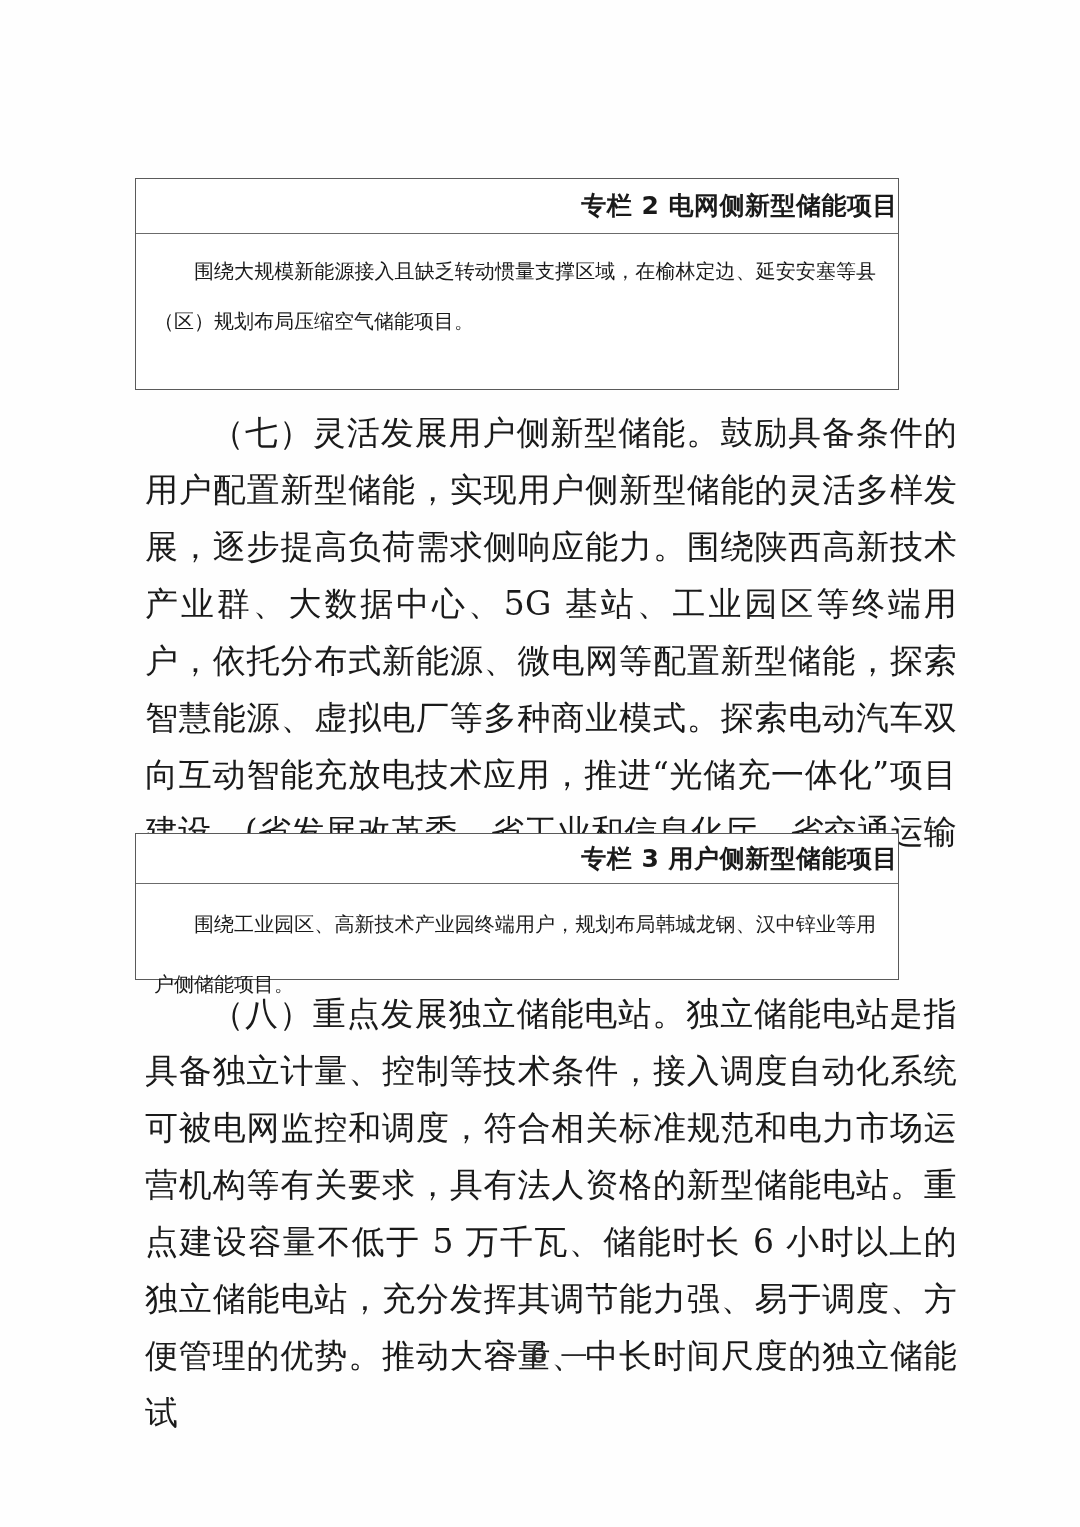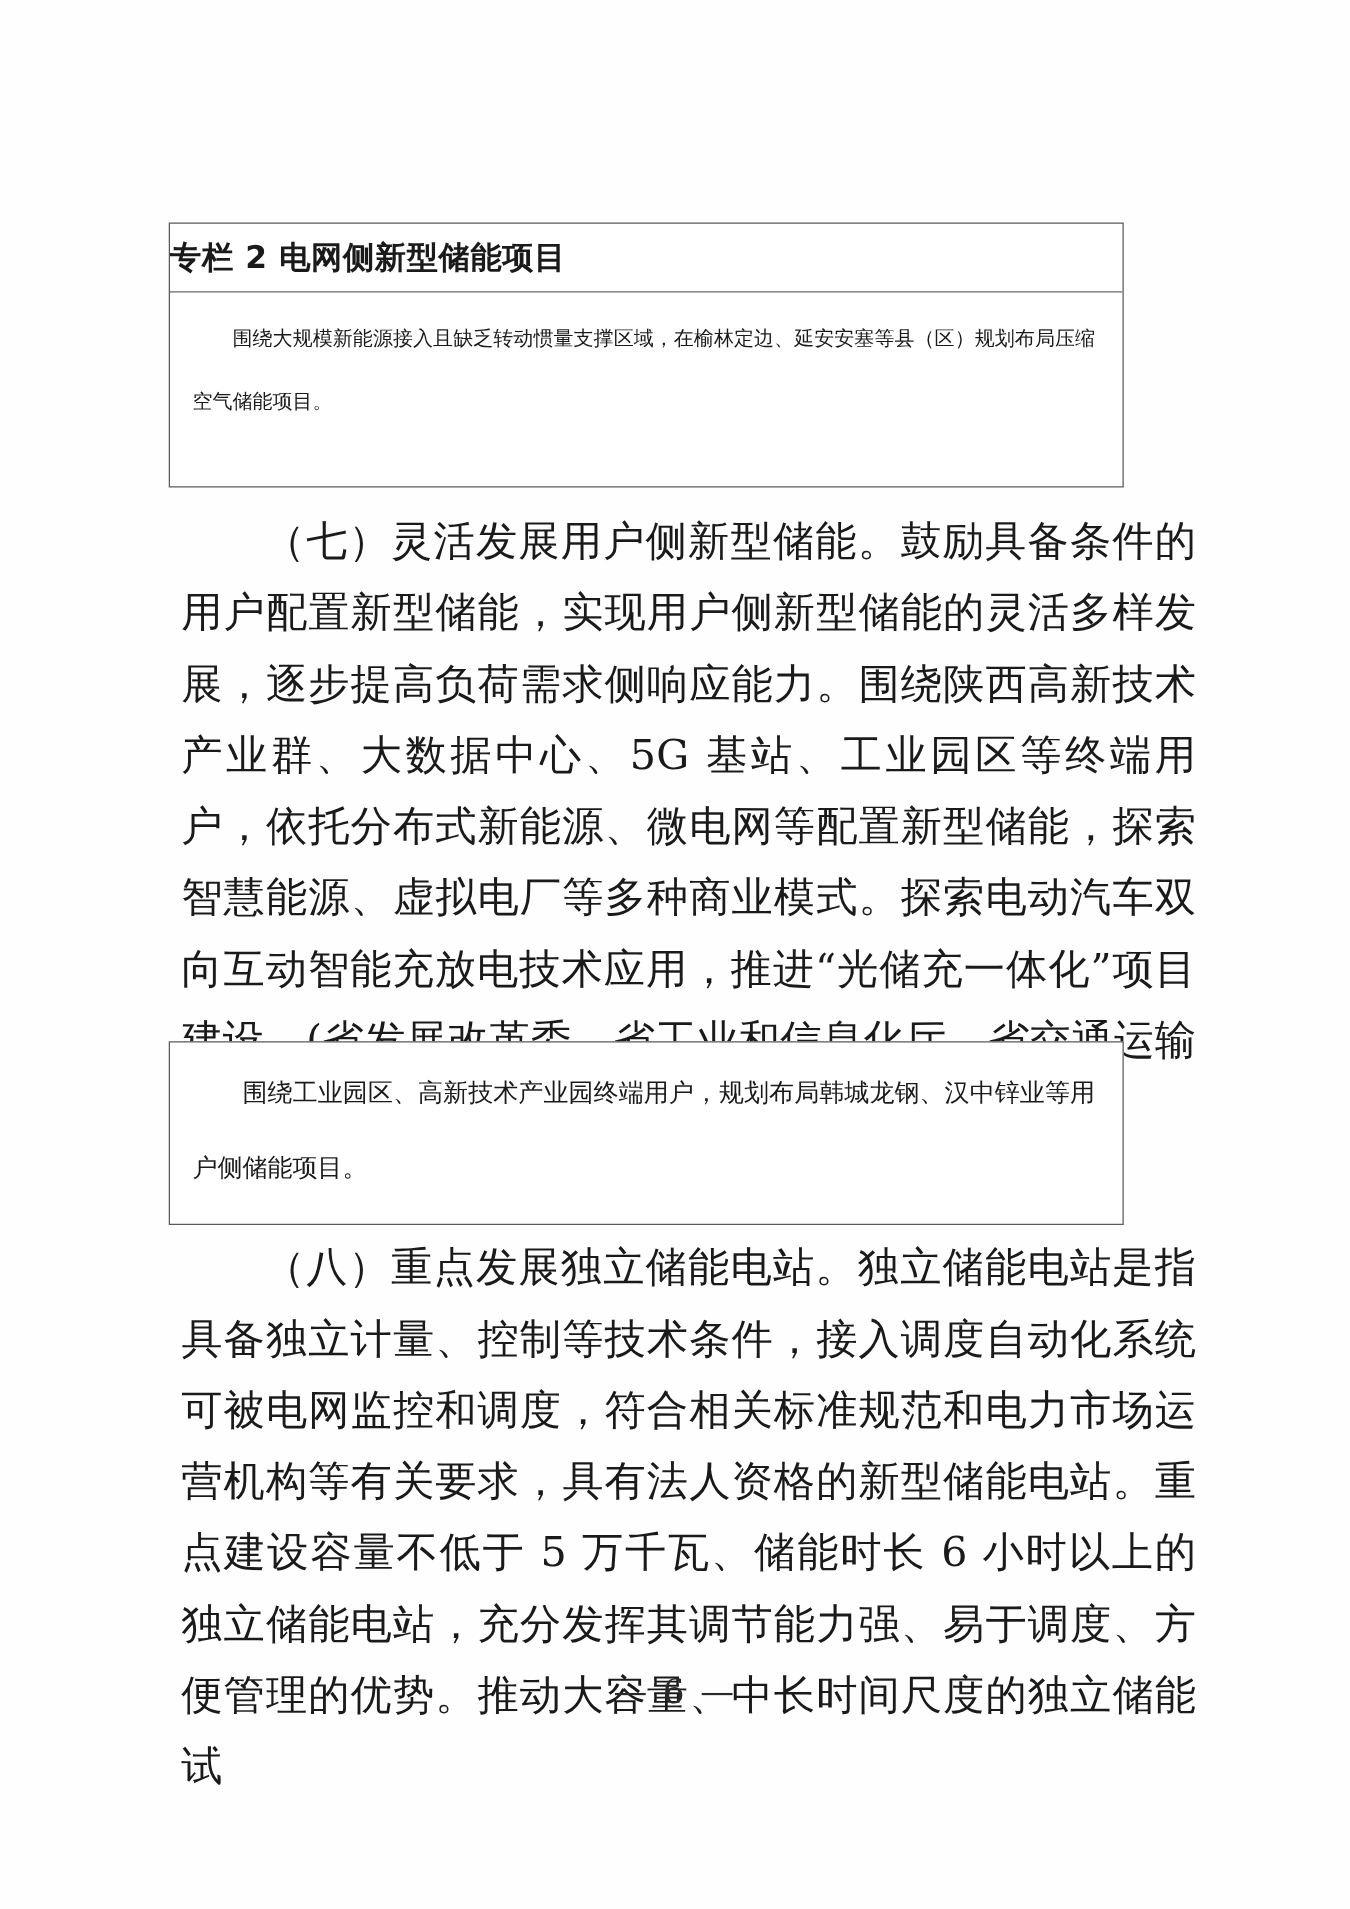--- a/index.html
+++ b/index.html
@@ -26,21 +26,21 @@
   .callout {
     position: absolute;
     left: 135px;
     width: 764px;
     border: 1px solid #5a5a5a;
     box-sizing: border-box;
     background: #ffffff;
   }
   .callout-header {
     border-bottom: 1px solid #6b6b6b;
-    text-align: left;
+    text-align: right;
     font-weight: bold;
     font-family: "DejaVu Sans", "Liberation Sans", sans-serif;
     letter-spacing: 0.5px;
   }
   .callout-body {
     box-sizing: border-box;
   }
   .callout-body p {
     margin: 0;
     text-indent: 2em;
@@ -50,21 +50,21 @@
 
   
   #callout-2 { top: 178px; height: 212px; }
   #callout-2 .callout-header {
     height: 54px;
     line-height: 54px;
     font-size: 25px;
   }
   #callout-2 .callout-body {
     padding: 12px 22px 0 18px;
-    font-size: 16px;
+    font-size: 20px;
   }
   #callout-2 .callout-body p { line-height: 50px; }
   #callout-2 .callout-body p.second { margin-top: 2px; }
 
   
   #callout-3 { top: 833px; height: 147px; }
   #callout-3 .callout-header {
     height: 49px;
     line-height: 49px;
     font-size: 25px;
@@ -111,20 +111,21 @@
   <section class="callout" id="callout-2">
     <div class="callout-header">专栏 2  电网侧新型储能项目</div>
     <div class="callout-body">
       <p class="first">围绕大规模新能源接入且缺乏转动惯量支撑区域，在榆林定边、延安安塞等县（区）规划布局压缩空气储能项目。</p>
     </div>
   </section>
 
   <p class="body-par" id="par-seven">（七）灵活发展用户侧新型储能。鼓励具备条件的用户配置新型储能，实现用户侧新型储能的灵活多样发展，逐步提高负荷需求侧响应能力。围绕陕西高新技术产业群、大数据中心、5G 基站、工业园区等终端用户，依托分布式新能源、微电网等配置新型储能，探索智慧能源、虚拟电厂等多种商业模式。探索电动汽车双向互动智能充放电技术应用，推进“光储充一体化”项目建设。(省发展改革委、省工业和信息化厅、省交通运输厅、省电力公司等根据职责分工负责)</p>
 
   <section class="callout" id="callout-3">
+    <div class="callout-header">专栏 3  用户侧新型储能项目</div>
     <div class="callout-body">
       <p class="first">围绕工业园区、高新技术产业园终端用户，规划布局韩城龙钢、汉中锌业等用户侧储能项目。</p>
     </div>
   </section>
 
   <p class="body-par" id="par-eight">（八）重点发展独立储能电站。独立储能电站是指具备独立计量、控制等技术条件，接入调度自动化系统可被电网监控和调度，符合相关标准规范和电力市场运营机构等有关要求，具有法人资格的新型储能电站。重点建设容量不低于 5 万千瓦、储能时长 6 小时以上的独立储能电站，充分发挥其调节能力强、易于调度、方便管理的优势。推动大容量、中长时间尺度的独立储能试</p>
 
   <div class="page-number">— 6 —</div>
 
 </div>

